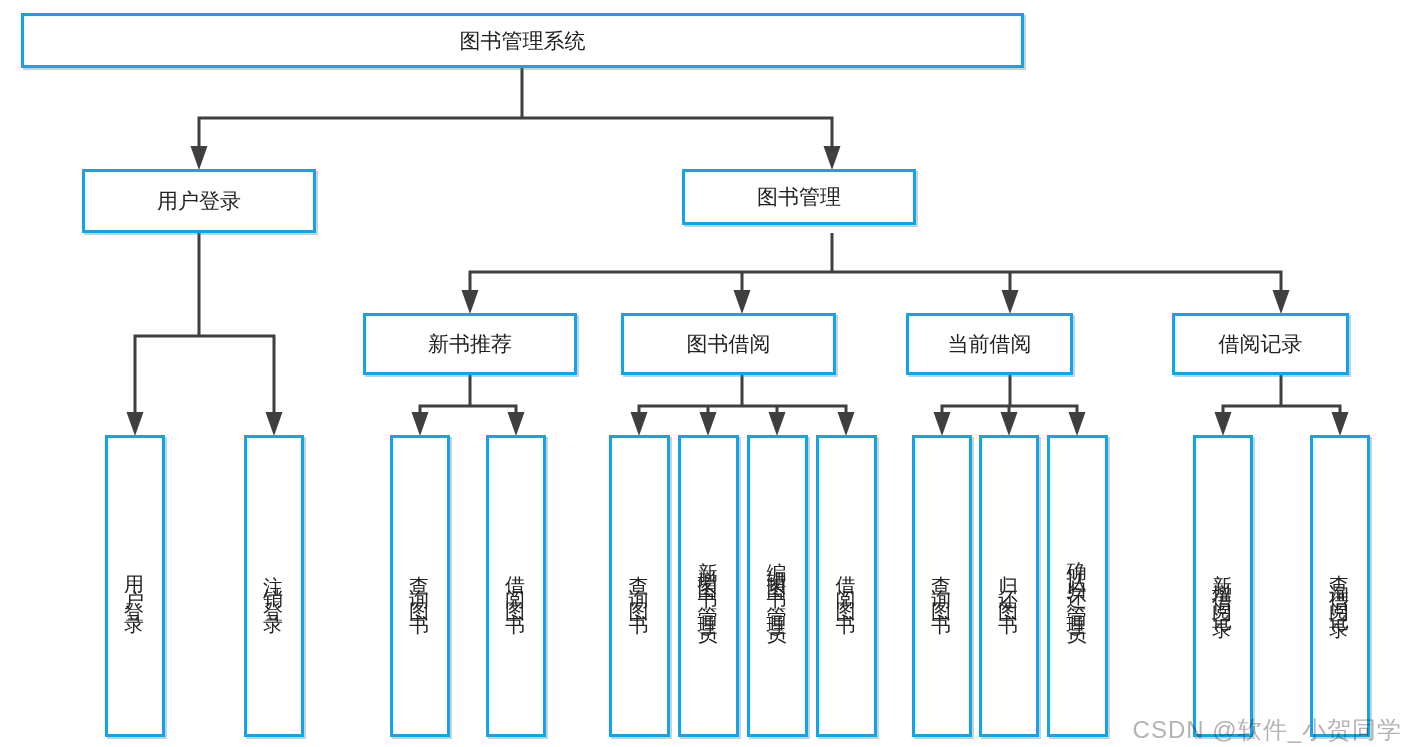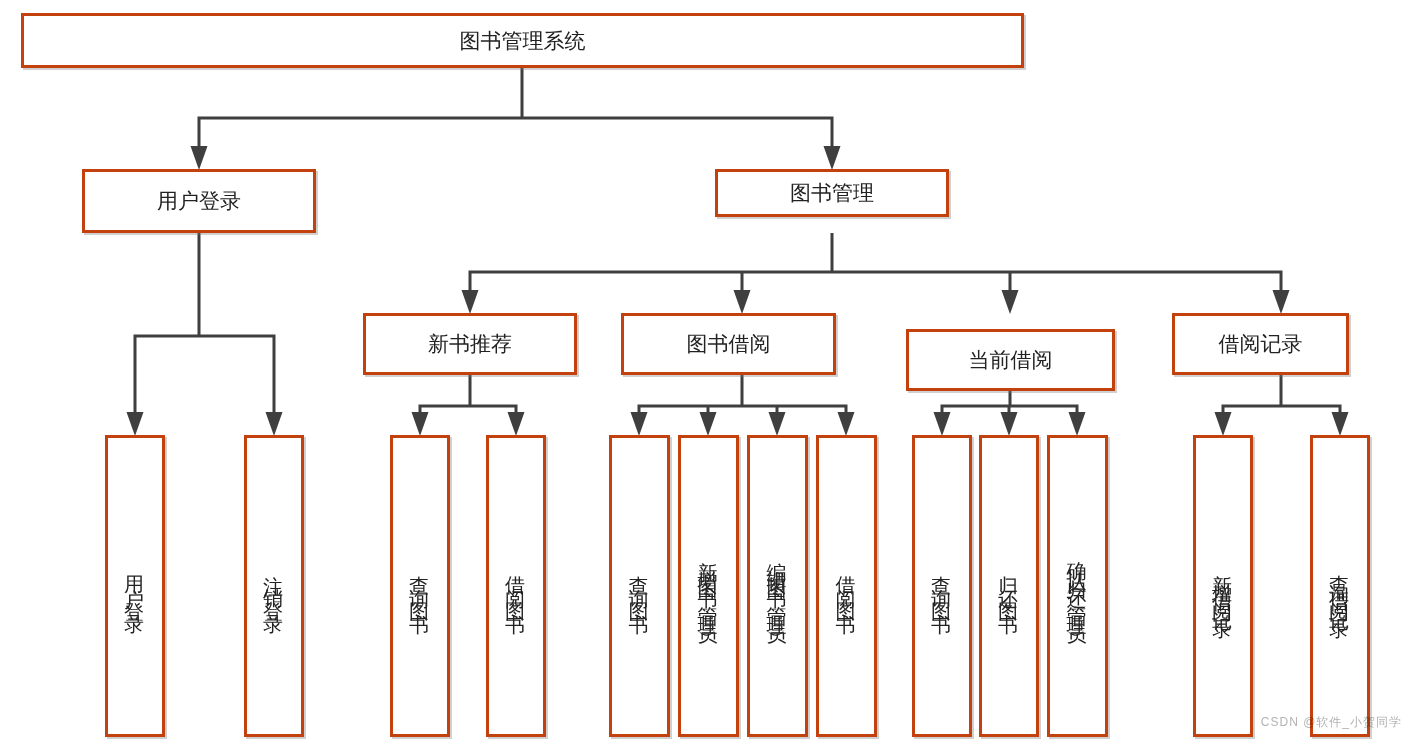--- a/index.html
+++ b/index.html
@@ -8,21 +8,21 @@
     width:1405px;height:747px;
     background:#fff;
     overflow:hidden;
     font-family:"Liberation Sans", sans-serif;
   }
   .canvas svg{position:absolute;left:0;top:0;}
   .box{
     position:absolute;
     box-sizing:border-box;
     background:#fff;
-    border:3px solid #c2410c;
+    border:3px solid #0ea5e9;
     box-shadow:2px 2px 0 rgba(120,120,120,.35);
     display:flex;
     align-items:center;
     justify-content:center;
     color:#222222;
     font-size:21px;
     text-align:center;
     white-space:nowrap;
   }
   .box.v{
@@ -30,21 +30,21 @@
     text-orientation:mixed;
     font-size:20px;
     letter-spacing:13px;
     white-space:normal;
   }
   .box.v.long{letter-spacing:9px;}
   .watermark{
     position:absolute;
     right:3px;
     top:714px;
-    font-size:12px;
+    font-size:24px;
     color:#b3b3b3;
     letter-spacing:1px;
     mix-blend-mode:multiply;
   }
 </style>
 </head>
 <body>
 
 <div class="canvas">
 
@@ -67,25 +67,25 @@
       <polygon points="933.5,412 950.5,412 942,436" fill="#3f3f3f"></polygon>
       <polygon points="1000.5,412 1017.5,412 1009,436" fill="#3f3f3f"></polygon>
       <polygon points="1068.5,412 1085.5,412 1077,436" fill="#3f3f3f"></polygon>
       <polygon points="1214.5,412 1231.5,412 1223,436" fill="#3f3f3f"></polygon>
       <polygon points="1331.5,412 1348.5,412 1340,436" fill="#3f3f3f"></polygon>
     </svg>
 
   <div class="box h" style="left:21px;top:13px;width:1003px;height:55px">图书管理系统</div>
 
   <div class="box h" style="left:82px;top:169px;width:234px;height:64px">用户登录</div>
-  <div class="box h" style="left:715px;top:169px;width:234px;height:48px">图书管理</div>
+  <div class="box h" style="left:682px;top:169px;width:234px;height:56px">图书管理</div>
 
   <div class="box h" style="left:363px;top:313px;width:214px;height:62px">新书推荐</div>
   <div class="box h" style="left:621px;top:313px;width:215px;height:62px">图书借阅</div>
-  <div class="box h" style="left:906px;top:329px;width:209px;height:62px">当前借阅</div>
+  <div class="box h" style="left:906px;top:313px;width:167px;height:62px">当前借阅</div>
   <div class="box h" style="left:1172px;top:313px;width:177px;height:62px">借阅记录</div>
 
   <div class="box v" style="left:105px;top:435px;width:60px;height:302px">用户登录</div>
   <div class="box v" style="left:244px;top:435px;width:60px;height:302px">注销登录</div>
 
   <div class="box v" style="left:390px;top:435px;width:60px;height:302px">查询图书</div>
   <div class="box v" style="left:486px;top:435px;width:60px;height:302px">借阅图书</div>
 
   <div class="box v" style="left:609px;top:435px;width:61px;height:302px">查询图书</div>
   <div class="box v long" style="left:678px;top:435px;width:61px;height:302px">新增图书（管理员）</div>

